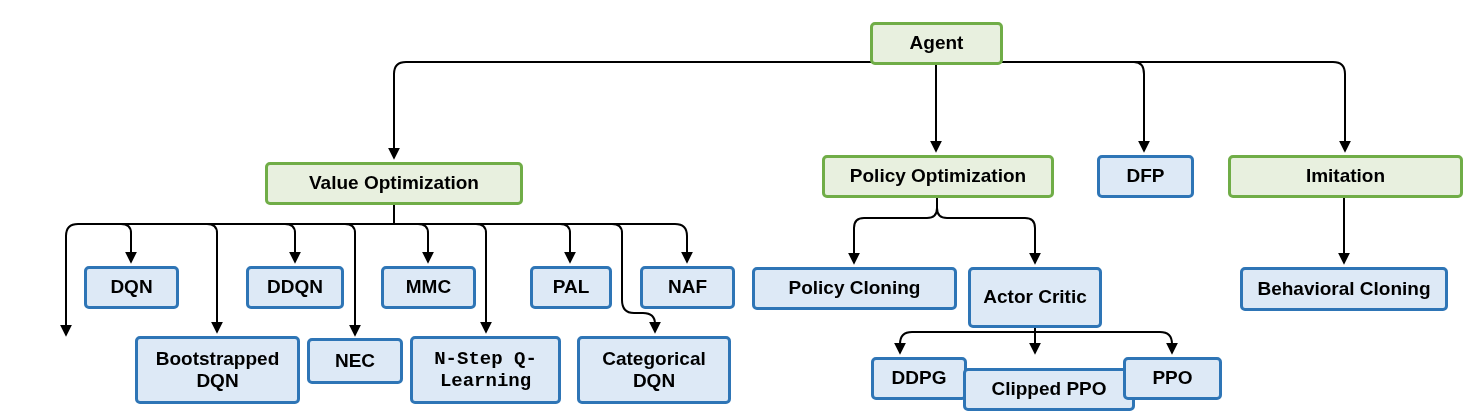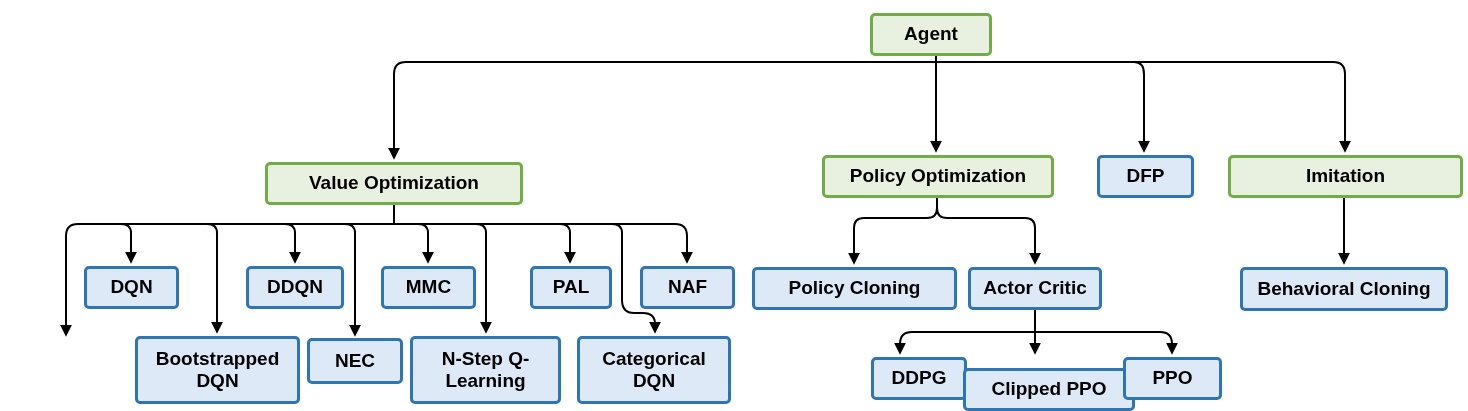--- a/index.html
+++ b/index.html
@@ -20,21 +20,21 @@
     border:3px solid; border-radius:5px;
     display:flex; align-items:center; justify-content:center;
     font-weight:bold; font-size:19px; line-height:1.18;
     text-align:center; color:var(--text,#000);
   }
   .node.green{border-color:var(--green-border,#70AD47);background:var(--green-fill,#E8F0DF);}
   .node.blue{border-color:var(--blue-border,#2E75B6);background:var(--blue-fill,#DDE9F6);}
   .node span{display:inline-block;}
   .node span.w128{max-width:128px;}
   .node span.w110{max-width:110px;}
-  .node span.w104{max-width:104px;}
+  .node span.w104{max-width:104px;font-family:Liberation Mono, monospace;}
 </style>
 </head>
 <body>
 
 <div class="stage">
 
   <svg class="connectors" viewBox="0 0 1468 411" aria-hidden="true">
     <defs>
       <marker id="arw" viewBox="0 0 10 10" refX="8.5" refY="5" markerWidth="12" markerHeight="12" markerUnits="userSpaceOnUse" orient="auto">
         <path d="M0,0 L10,5 L0,10 z"></path>
@@ -68,21 +68,21 @@
     <path class="edge" marker-end="url(#arw)" d="M937,208 Q937,218 927,218 H864 Q854,218 854,228 V263"></path>
     <path class="edge" marker-end="url(#arw)" d="M937,208 Q937,218 947,218 H1025 Q1035,218 1035,228 V263"></path>
 
     <path class="edge" marker-end="url(#arw)" d="M900,344 V353"></path>
     <path class="edge" marker-end="url(#arw)" d="M1035,332 V353"></path>
     <path class="edge" marker-end="url(#arw)" d="M1172,344 V353"></path>
 
     <path class="edge" marker-end="url(#arw)" d="M1344,198 V263"></path>
   </svg>
 
-  <div class="node green" style="left:870px;top:13px;width:122px;height:43px">
+  <div class="node green" style="left:870px;top:22px;width:133px;height:43px">
       <span>Agent</span>
     </div>
 
   <div class="node green" style="left:265px;top:162px;width:258px;height:43px">
       <span>Value Optimization</span>
     </div>
   <div class="node green" style="left:822px;top:155px;width:232px;height:43px">
       <span>Policy Optimization</span>
     </div>
   <div class="node blue" style="left:1097px;top:155px;width:97px;height:43px">
@@ -117,21 +117,21 @@
   <div class="node blue" style="left:410px;top:336px;width:151px;height:68px">
       <span class="w104">N-Step Q-Learning</span>
     </div>
   <div class="node blue" style="left:577px;top:336px;width:154px;height:68px">
       <span class="w110">Categorical DQN</span>
     </div>
 
   <div class="node blue" style="left:752px;top:267px;width:205px;height:43px">
       <span>Policy Cloning</span>
     </div>
-  <div class="node blue" style="left:968px;top:267px;width:134px;height:43px">
+  <div class="node blue" style="left:968px;top:267px;width:134px;height:61px">
       <span>Actor Critic</span>
     </div>
   <div class="node blue" style="left:1240px;top:267px;width:208px;height:44px">
       <span>Behavioral Cloning</span>
     </div>
 
   <div class="node blue" style="left:871px;top:357px;width:96px;height:43px">
       <span>DDPG</span>
     </div>
   <div class="node blue" style="left:963px;top:368px;width:172px;height:43px">

